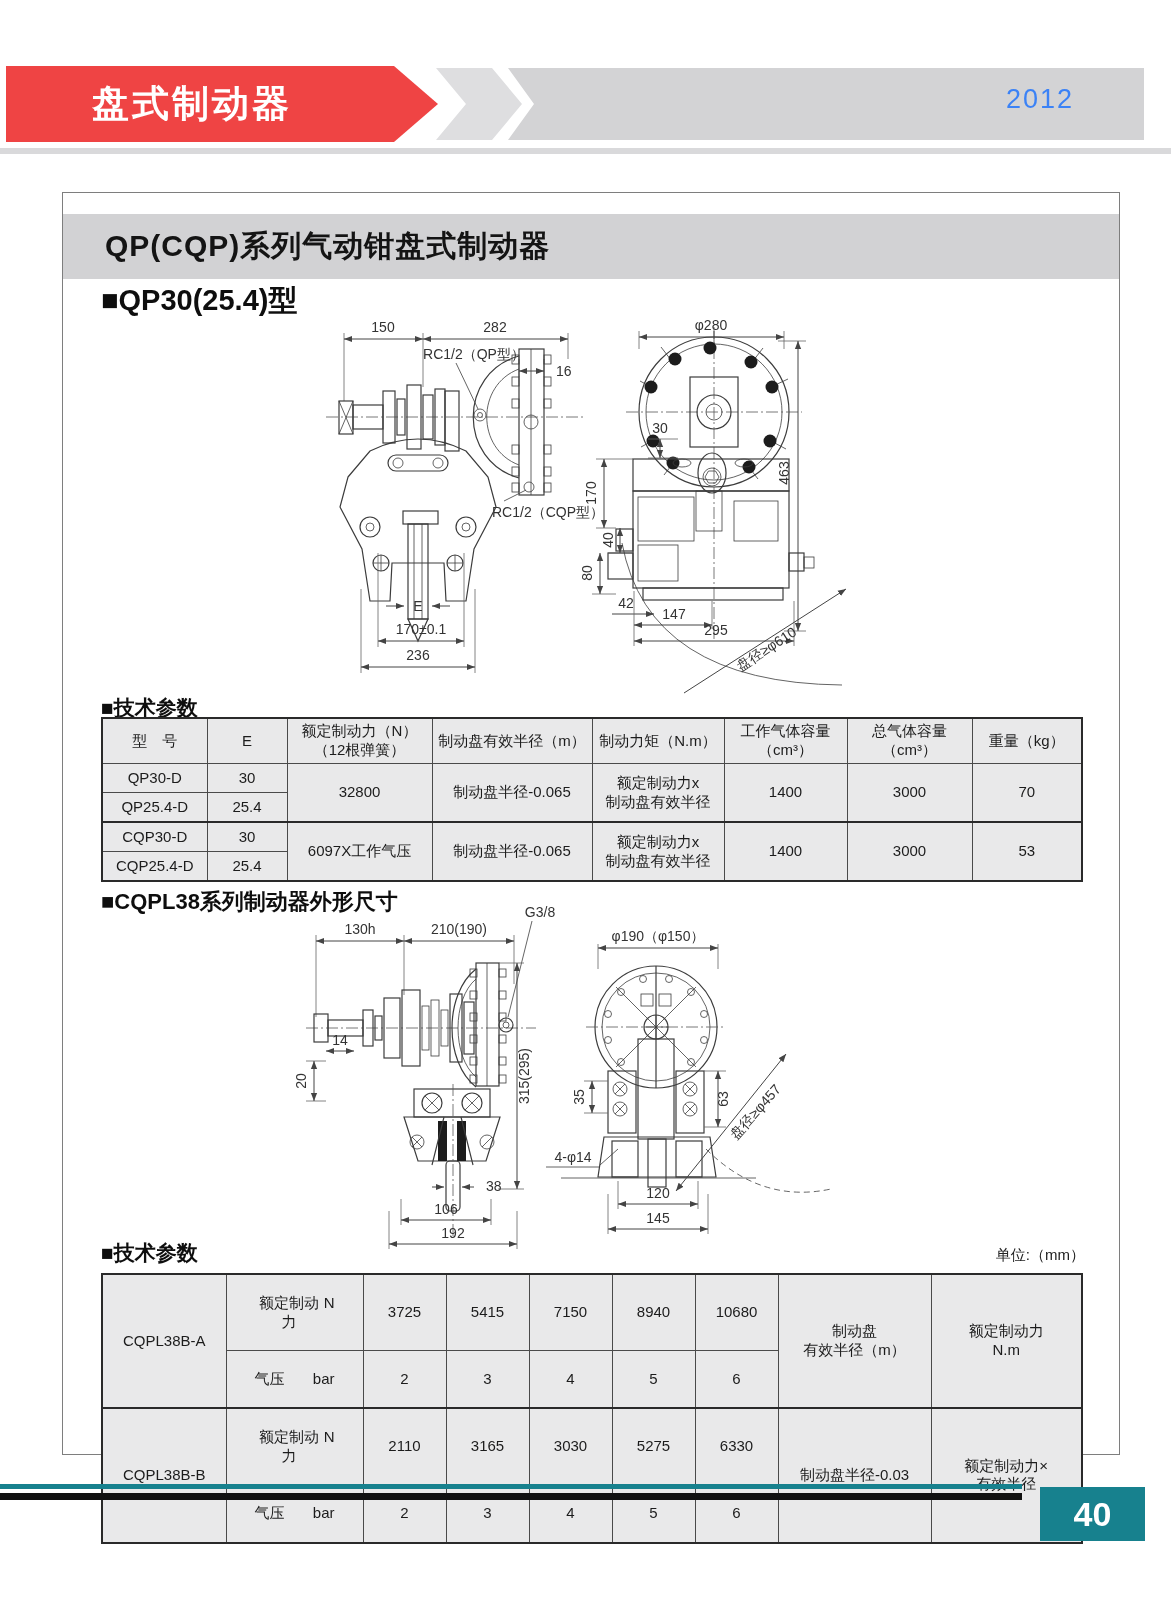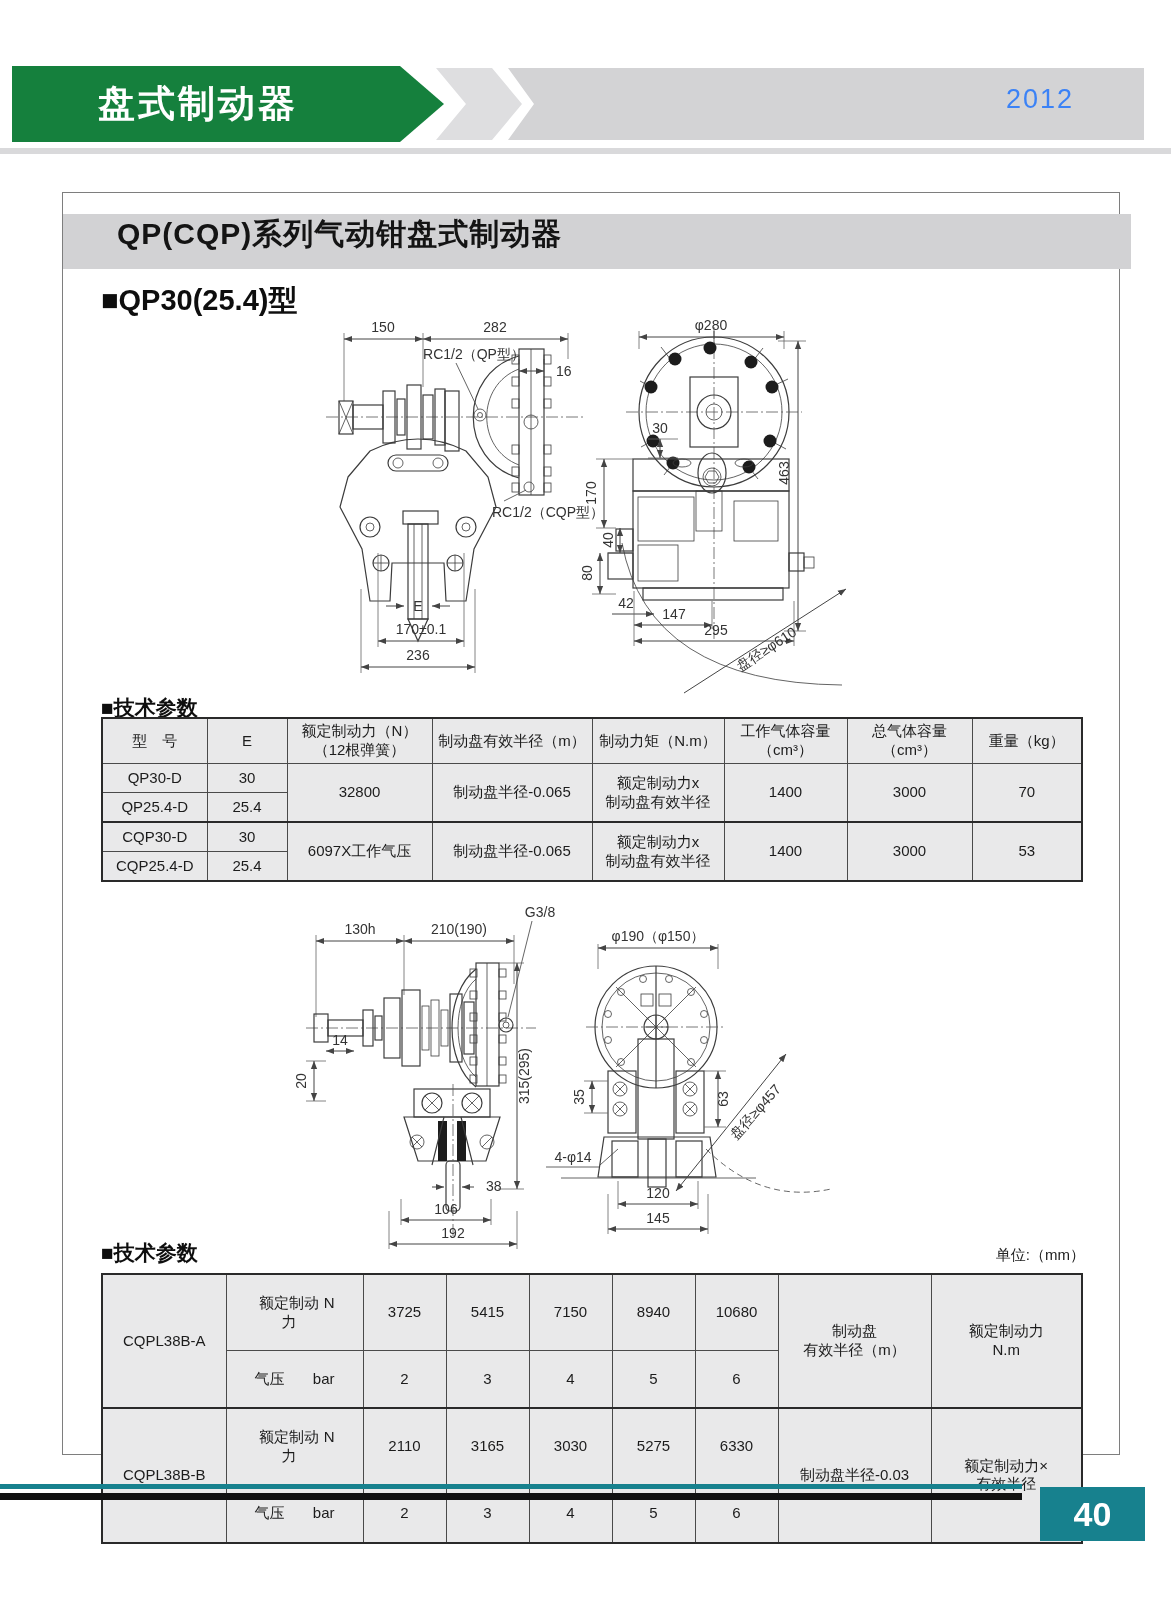--- a/index.html
+++ b/index.html
@@ -3,31 +3,31 @@
 <meta charset="utf-8">
 <style>
   html,body{margin:0;padding:0;background:#fff;}
   body{width:1171px;height:1600px;position:relative;overflow:hidden;
        font-family:"Liberation Sans","DejaVu Sans",sans-serif;color:#1c1c1c;}
   
   .hdr-bar{position:absolute;left:508px;top:68px;width:636px;height:72px;background:#d3d3d5;
            clip-path:polygon(0 0,100% 0,100% 100%,0 100%,26px 50%);}
   .hdr-chev{position:absolute;left:436px;top:68px;width:86px;height:72px;background:#dedee0;
            clip-path:polygon(0 0,56px 0,86px 50%,56px 100%,0 100%,30px 50%);}
-  .hdr-teal{position:absolute;left:12px;top:66px;width:432px;height:76px;background:#15803d;
+  .hdr-teal{position:absolute;left:6px;top:66px;width:432px;height:76px;background:#ef4444;
            clip-path:polygon(0 0,388px 0,100% 50%,388px 100%,0 100%);
            display:flex;align-items:center;box-sizing:border-box;padding-left:86px;}
   .hdr-teal .t{font-size:37px;font-weight:bold;color:#ffffff;letter-spacing:3px;}
   .hdr-year{position:absolute;left:1006px;top:84px;font-size:27px;color:#3b82f6;letter-spacing:2px;}
   .hdr-strip{position:absolute;left:0;top:148px;width:1171px;height:6px;background:#d9d9db;}
   
   .box{position:absolute;left:62px;top:192px;width:1056px;height:1261px;
        border:1px solid #7e7e7e;background:#fff;}
-  .doc-title{position:absolute;left:0;top:21px;width:100%;height:55px;background:#d2d2d4;
-       display:flex;align-items:flex-start;padding-left:12px;}
+  .doc-title{position:absolute;left:0;top:21px;width:100%;height:65px;background:#d2d2d4;
+       display:flex;align-items:center;}
   .doc-title span{margin-left:42px;font-size:30px;font-weight:bold;color:#141414;letter-spacing:1px;}
   .sec-h{position:absolute;font-weight:bold;color:#0e0e0e;white-space:nowrap;}
   #s1h{left:38px;top:88px;font-size:29px;}
   #t1h{left:38px;top:501px;font-size:21px;}
   #s2h{left:38px;top:694px;font-size:22px;}
   #t2h{left:38px;top:1046px;font-size:21px;}
   .unit-note{position:absolute;right:34px;top:1053px;font-size:15px;color:#222;text-align:right;}
   
   .tbl{border-collapse:collapse;background:#e9e9ea;position:absolute;table-layout:fixed;
        border:2px solid #2a2a2a;}
@@ -315,20 +315,21 @@
         <td rowspan="2">3000</td>
         <td rowspan="2">53</td>
       </tr>
       <tr>
         <td>CQP25.4-D</td>
         <td>25.4</td>
       </tr>
     </tbody>
   </table>
 
+  <div class="sec-h" id="s2h">■CQPL38系列制动器外形尺寸</div>
 
   <svg id="svg2" class="drw" width="820" height="352" viewBox="0 0 820 352">
     <defs>
       <marker id="a2" viewBox="0 0 10 10" refX="9" refY="5" markerWidth="9" markerHeight="9" orient="auto-start-reverse">
         <path d="M0,1.5 L9,5 L0,8.5 z" fill="#444"></path>
       </marker>
     </defs>
 
     <g>
       <line class="ext" x1="30" y1="36" x2="30" y2="118"></line>

